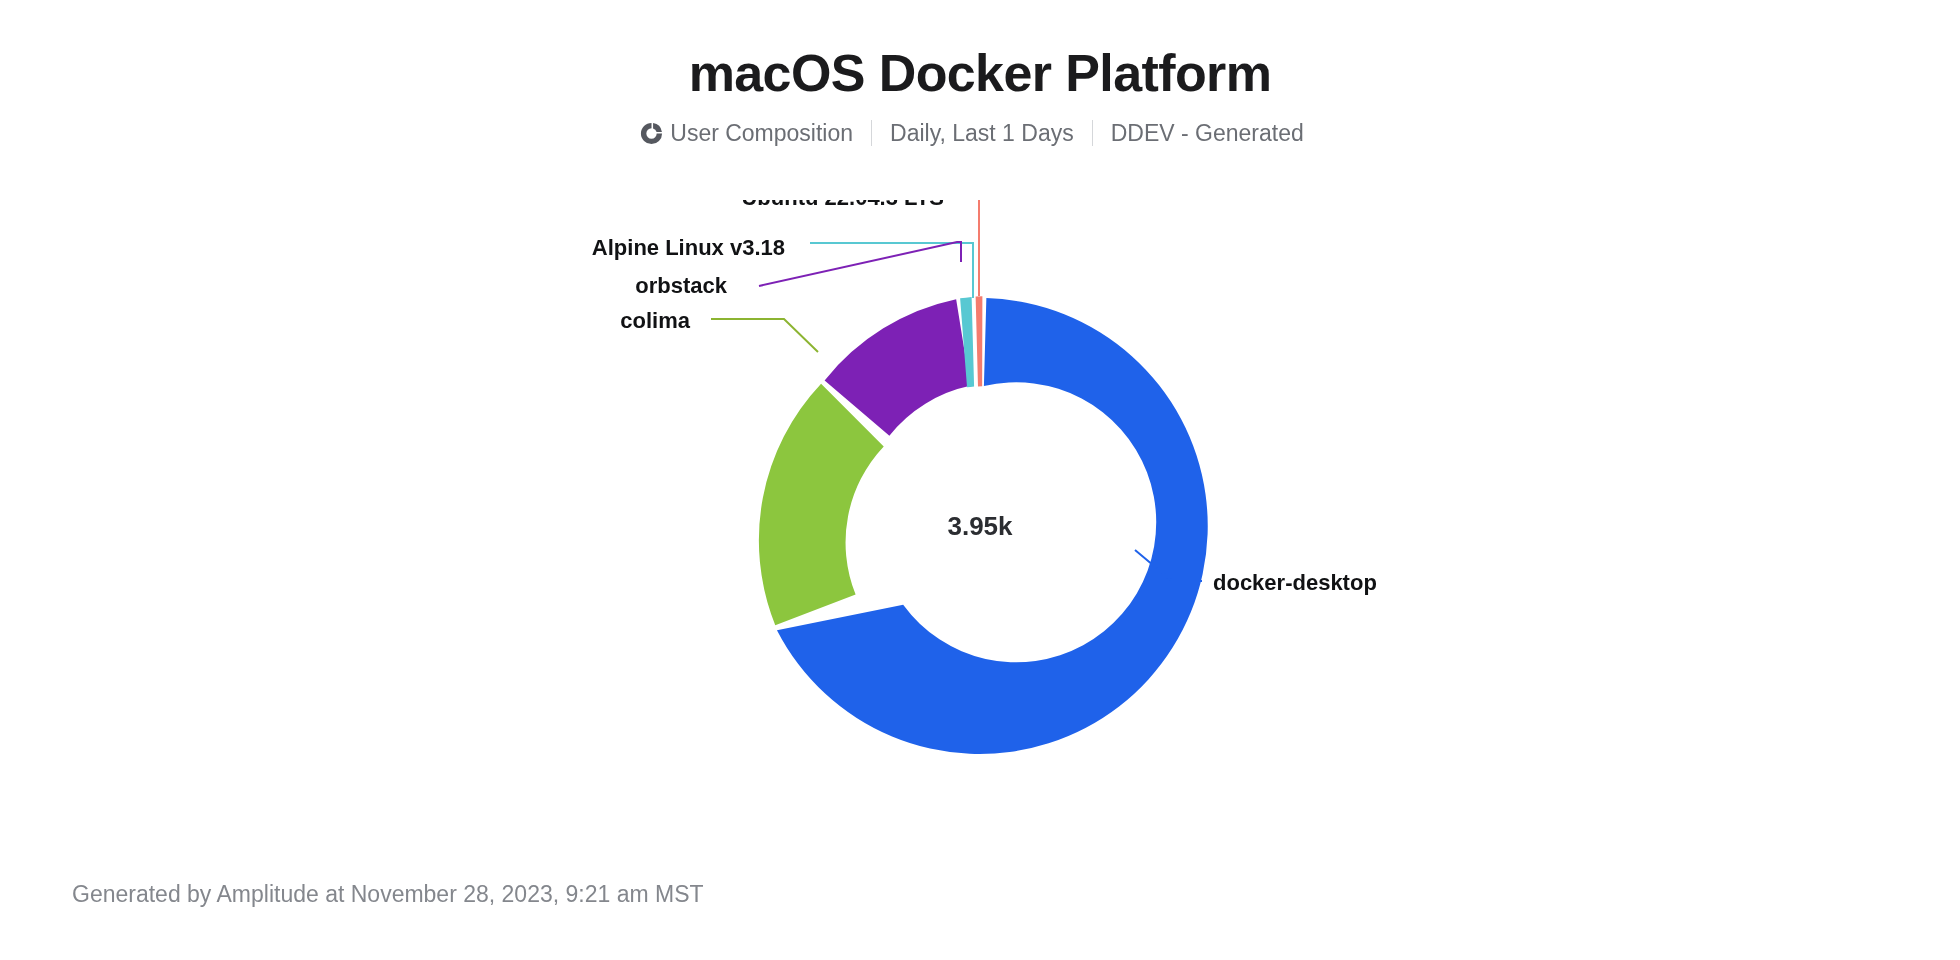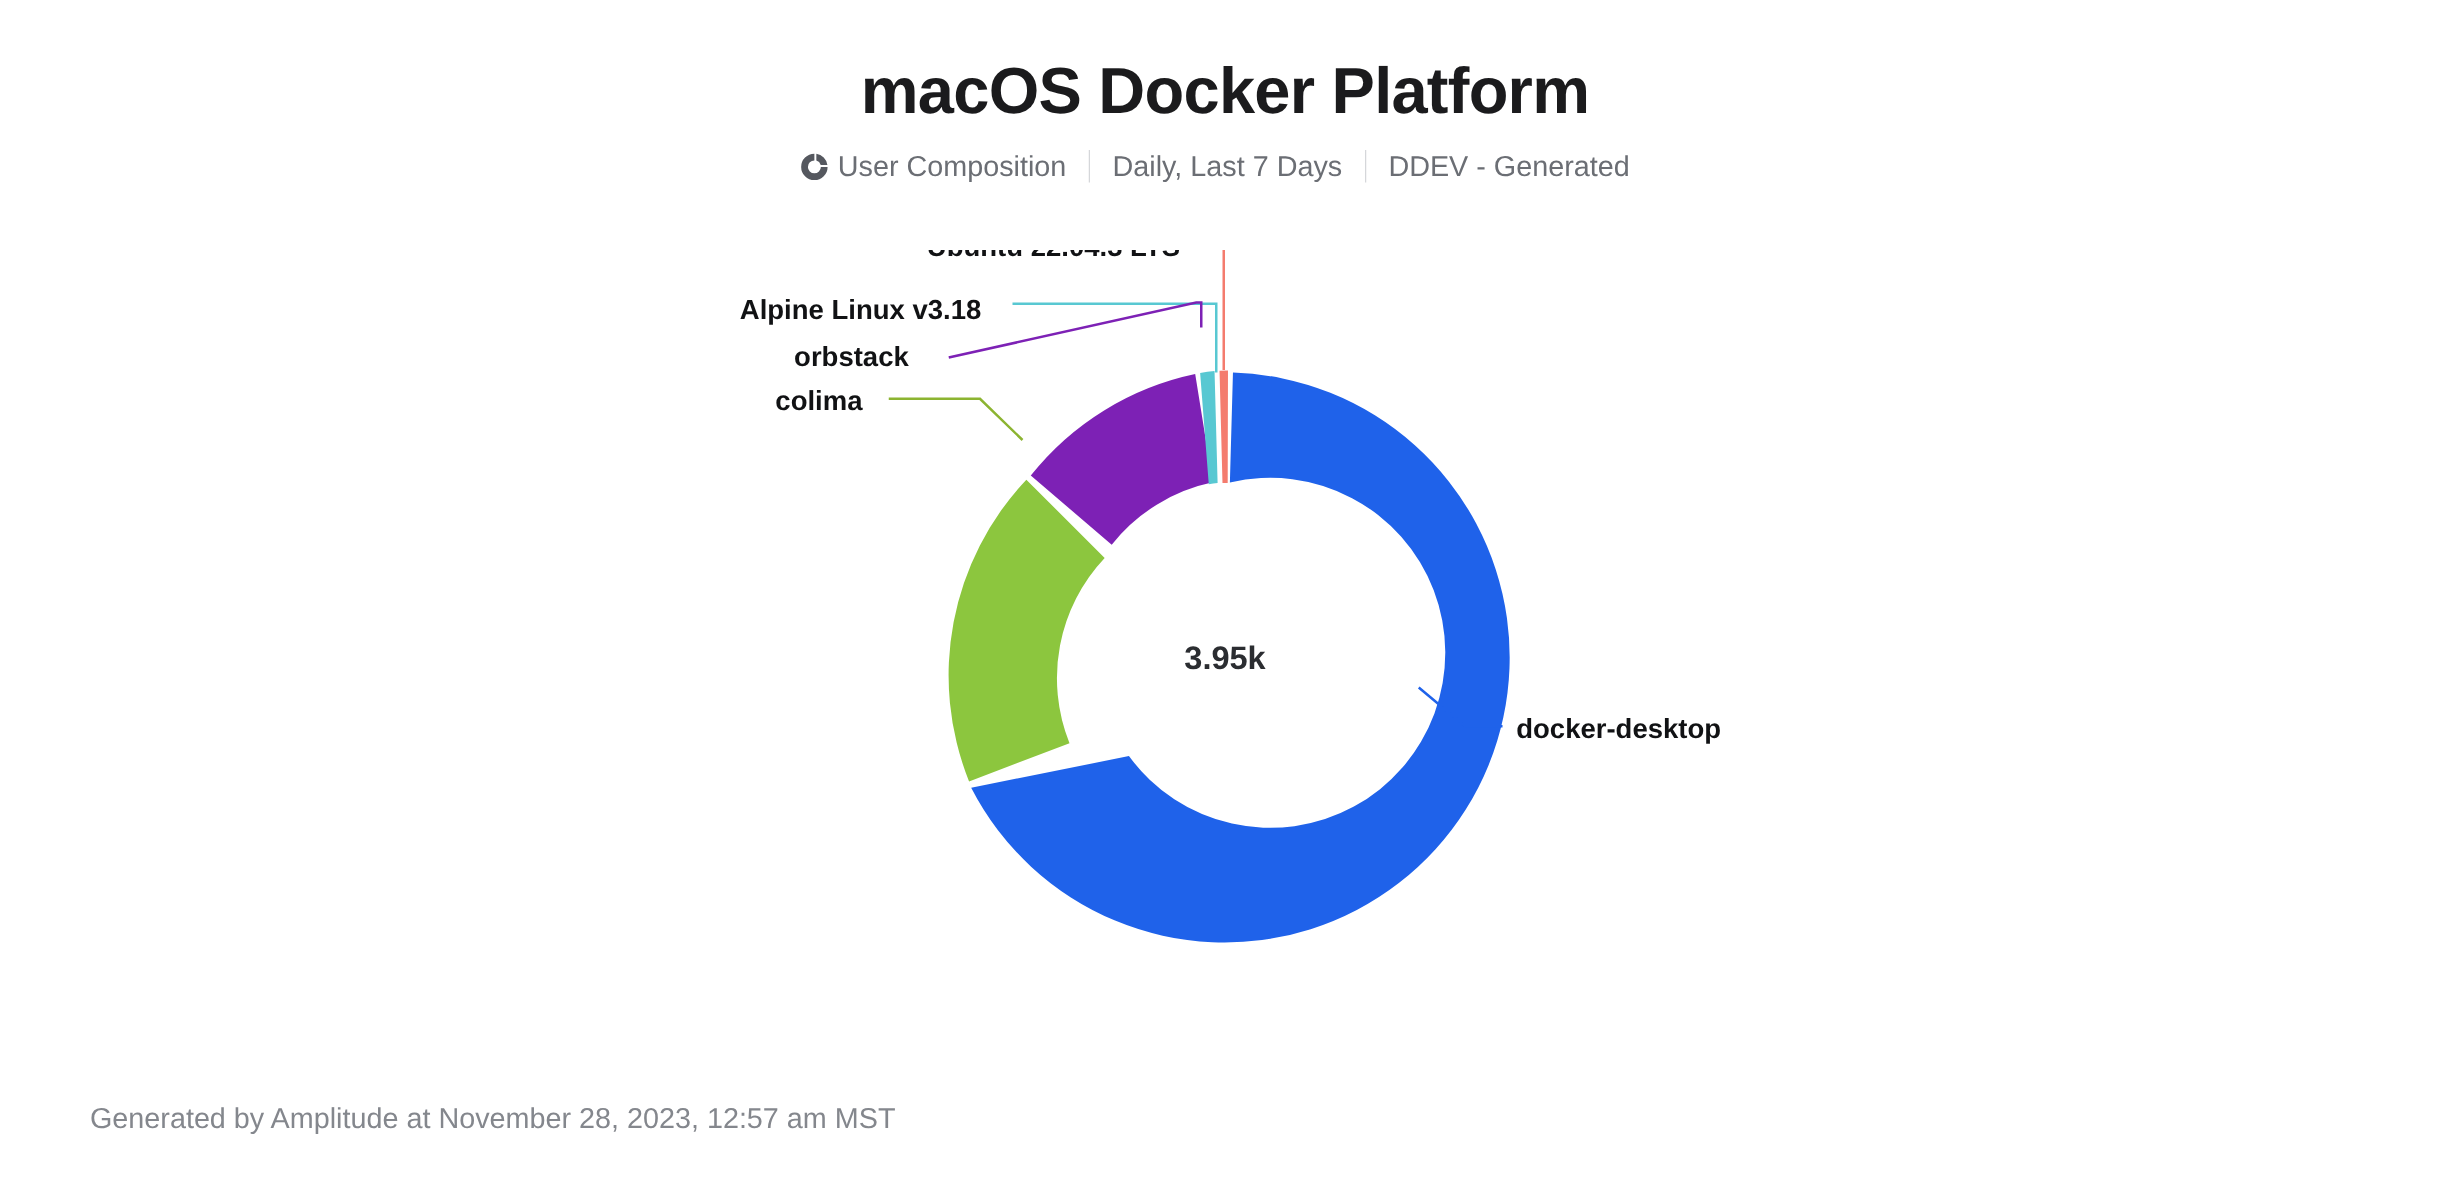--- a/index.html
+++ b/index.html
@@ -62,21 +62,21 @@
             <path d="M12 2.6 A9.4 9.4 0 1 0 21.4 12 L16.6 12 A4.6 4.6 0 1 1 12 7.4 Z" fill="#55585f"></path>
             <path d="M13.4 2.72 A9.4 9.4 0 0 1 21.28 10.6 L16.53 10.6 A4.6 4.6 0 0 0 13.4 7.52 Z" fill="#55585f"></path>
           </svg>
         </span>
         <span>User Composition</span>
       </div>
 
       <div class="divider-v"></div>
 
       <div class="subtitle-seg">
-        <span>Daily, Last 7 Days</span>
+        <span>Daily, Last 1 Days</span>
       </div>
 
       <div class="divider-v"></div>
 
       <div class="subtitle-seg">
         <span>DDEV - Generated</span>
       </div>
     </div>
   </div>
 
@@ -131,15 +131,15 @@
       <text class="slice-label" x="785" y="55" text-anchor="end">Alpine Linux v3.18</text>
 
       <text class="slice-label" x="727" y="93" text-anchor="end">orbstack</text>
 
       <text class="slice-label" x="690" y="128" text-anchor="end">colima</text>
 
       <text class="slice-label" x="1213" y="390" text-anchor="start">docker-desktop</text>
     </svg>
   </div>
 
-  <div class="footer">Generated by Amplitude at November 28, 2023, 12:57 am MST</div>
+  <div class="footer">Generated by Amplitude at November 28, 2023, 9:21 am MST</div>
 
 </div>
 
 </body></html>

